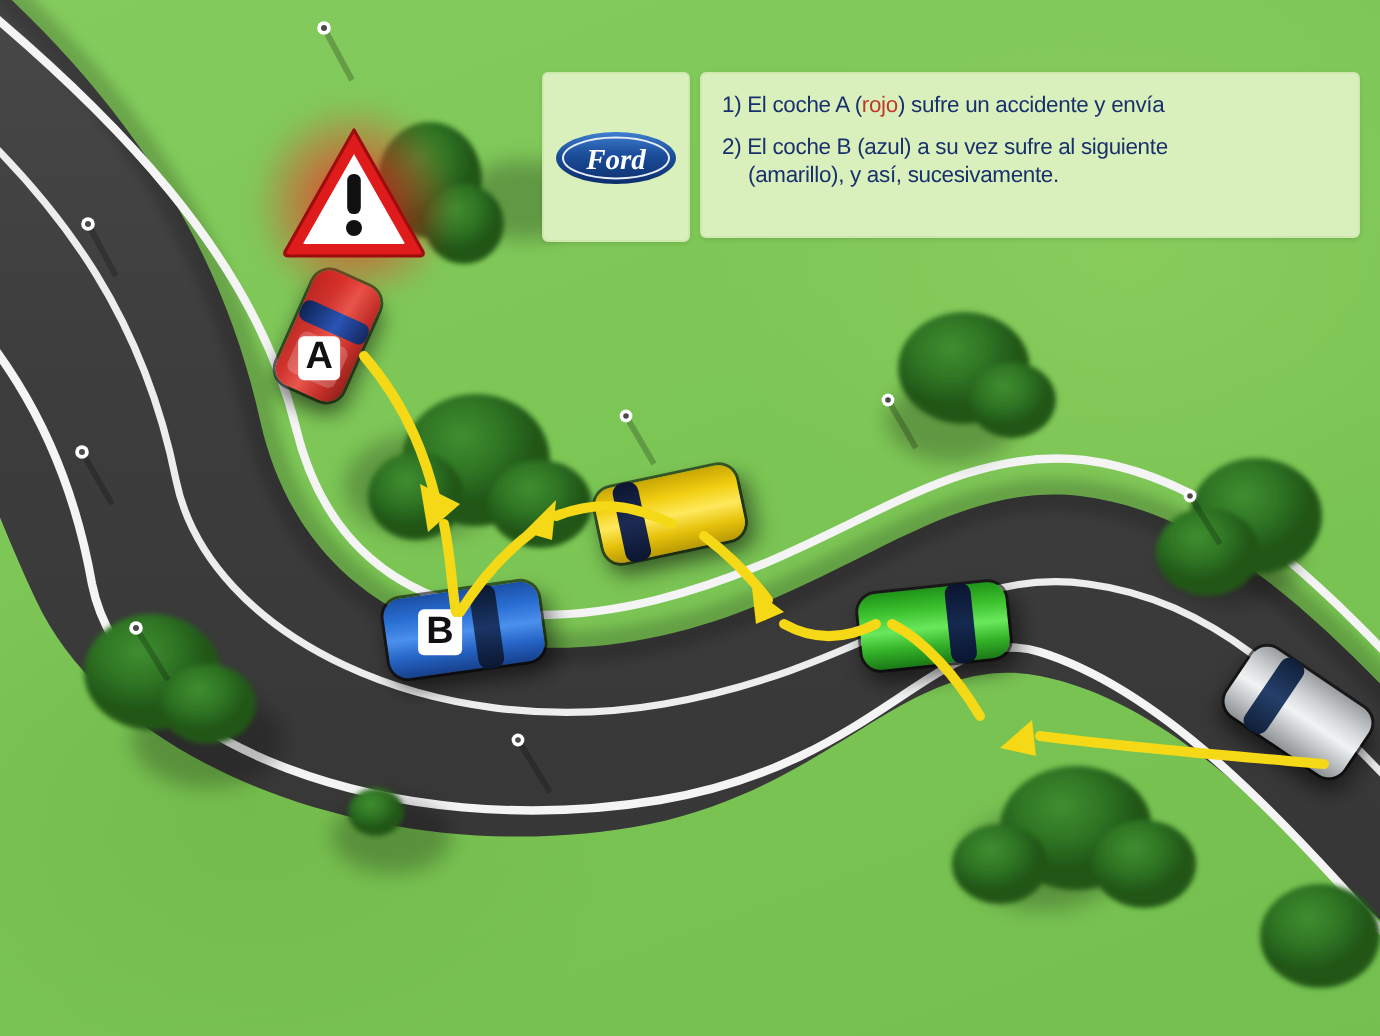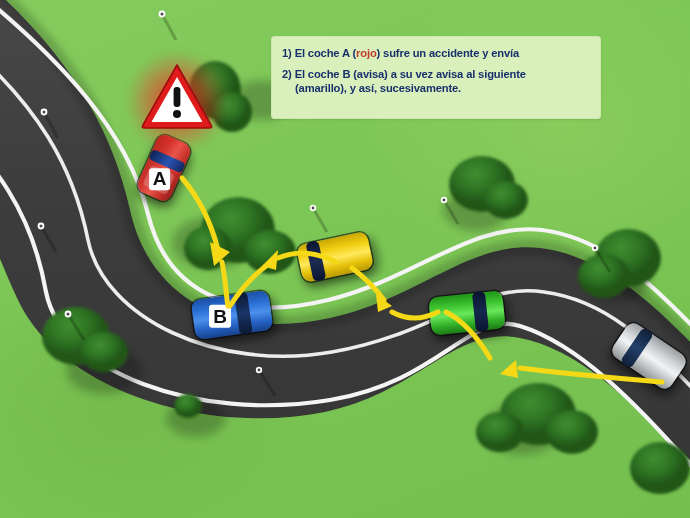--- a/index.html
+++ b/index.html
@@ -36,21 +36,21 @@
   #warnglow{position:absolute;left:-16px;top:-14px;width:106px;height:98px;
             background:radial-gradient(ellipse at 50% 55%,rgba(255,30,30,.85),rgba(255,0,0,0) 68%);
             filter:blur(5px);}
 
   
   #panels{position:absolute;left:271px;top:36px;display:flex;gap:5px;}
   .panel{background:#d9f0bd;border:1px solid #cfe8ae;border-radius:3px;
          box-shadow:0 1px 2px rgba(0,0,0,.10);}
   #logopanel{width:72px;height:83px;display:flex;align-items:center;justify-content:center;}
   #txtpanel{width:330px;height:83px;padding:9px 10px 0 10px;box-sizing:border-box;}
-  .line{color:#18306b;font-weight:bold;font-size:11.2px;line-height:14.2px;
+  .line{color:#18306b;font-weight:normal;font-size:11.2px;line-height:14.2px;
         letter-spacing:-.15px;white-space:nowrap;}
   .ind{padding-left:13px;}
   .gap{height:7px;}
   .red{color:#c0392b;}
   .blue{color:#5aa8dc;}
 </style>
 </head>
 <body>
 
 <div id="scene">
@@ -252,29 +252,43 @@
     <svg viewBox="0 0 74 68" style="position:absolute;inset:0;">
       <path d="M37,3 L71,63 Q73,66 69,66 L5,66 Q1,66 3,63 Z" fill="#e01b1b" stroke="#9d0d0d" stroke-width="1.6" stroke-linejoin="round"></path>
       <path d="M37,15 L62,59 Q63,60 61,60 L13,60 Q11,60 12,59 Z" fill="#ffffff"></path>
       <rect x="33.6" y="25" width="6.8" height="20" rx="3.2" fill="#111"></rect>
       <circle cx="37" cy="52" r="4" fill="#111"></circle>
     </svg>
   </div>
 
   <div id="panels">
 
+    <div class="panel" id="logopanel">
+      <svg width="62" height="28" viewBox="0 0 62 28">
+        <defs>
+          <linearGradient id="fo" x1="0" y1="0" x2="0" y2="1">
+            <stop offset="0" stop-color="#3f7fd0"></stop>
+            <stop offset="42%" stop-color="#1c4f9c"></stop>
+            <stop offset="100%" stop-color="#0d2f6b"></stop>
+          </linearGradient>
+        </defs>
+        <ellipse cx="31" cy="14" rx="30" ry="13" fill="url(#fo)" stroke="#0a2css"></ellipse>
+        <ellipse cx="31" cy="14" rx="26.5" ry="10.2" fill="none" stroke="#e8eef8" stroke-width="1"></ellipse>
+        <text x="31" y="19.5" text-anchor="middle" fill="#ffffff" font-family="'Liberation Serif',serif" font-style="italic" font-size="14.5" font-weight="bold">Ford</text>
+      </svg>
+    </div>
 
     <div class="panel" id="txtpanel">
       <div class="line">
         <span>1)</span>
         <span>El coche A (</span><span class="red">rojo</span><span>) sufre un accidente y envía</span>
       </div>
       <div class="gap"></div>
       <div class="line">
         <span>2)</span>
-        <span>El coche B (avisa) a su vez avisa al siguiente</span>
+        <span>El coche B (azul) a su vez sufre al siguiente</span>
       </div>
       <div class="line ind">(amarillo), y así, sucesivamente.</div>
     </div>
 
   </div>
 
 </div>
 
 </body></html>

